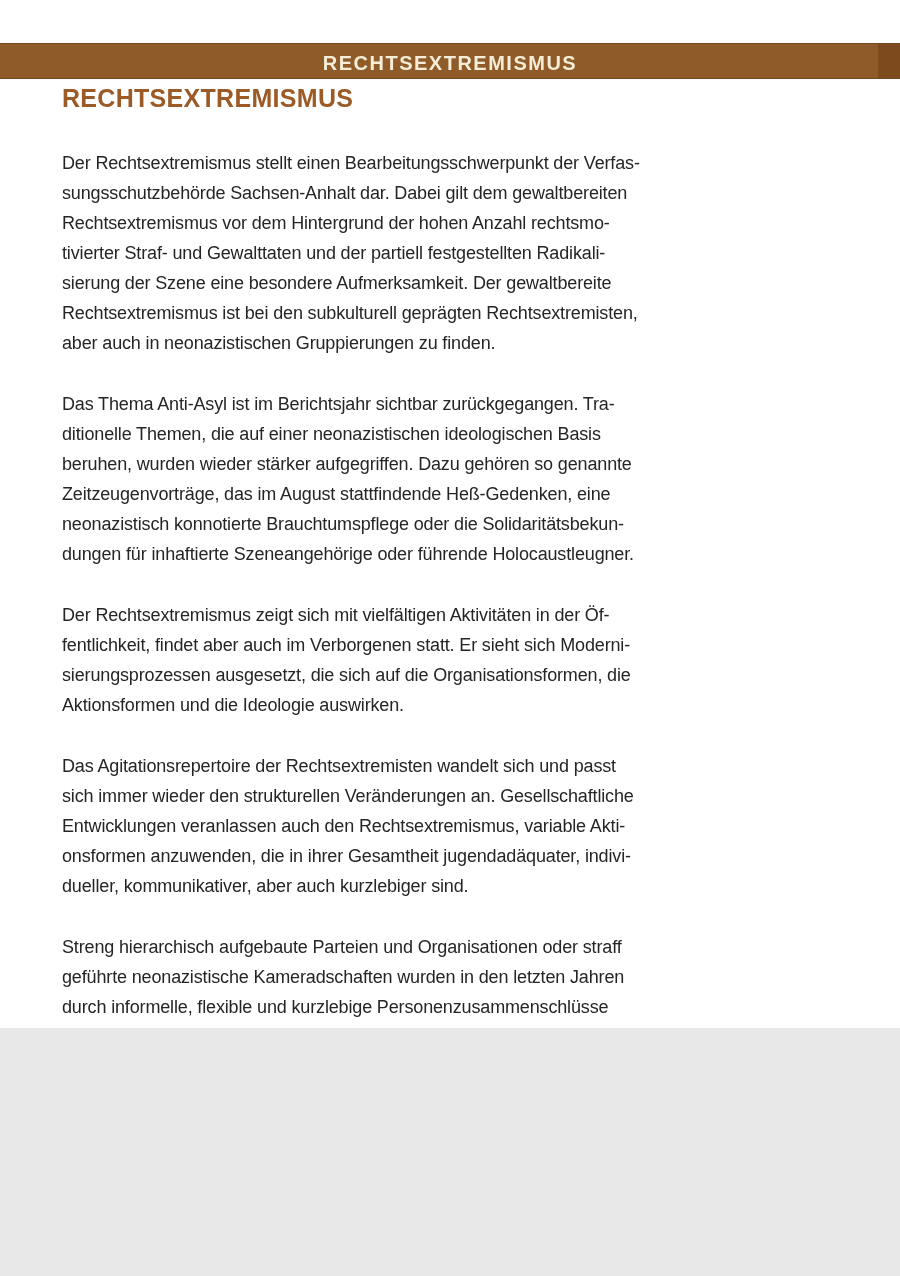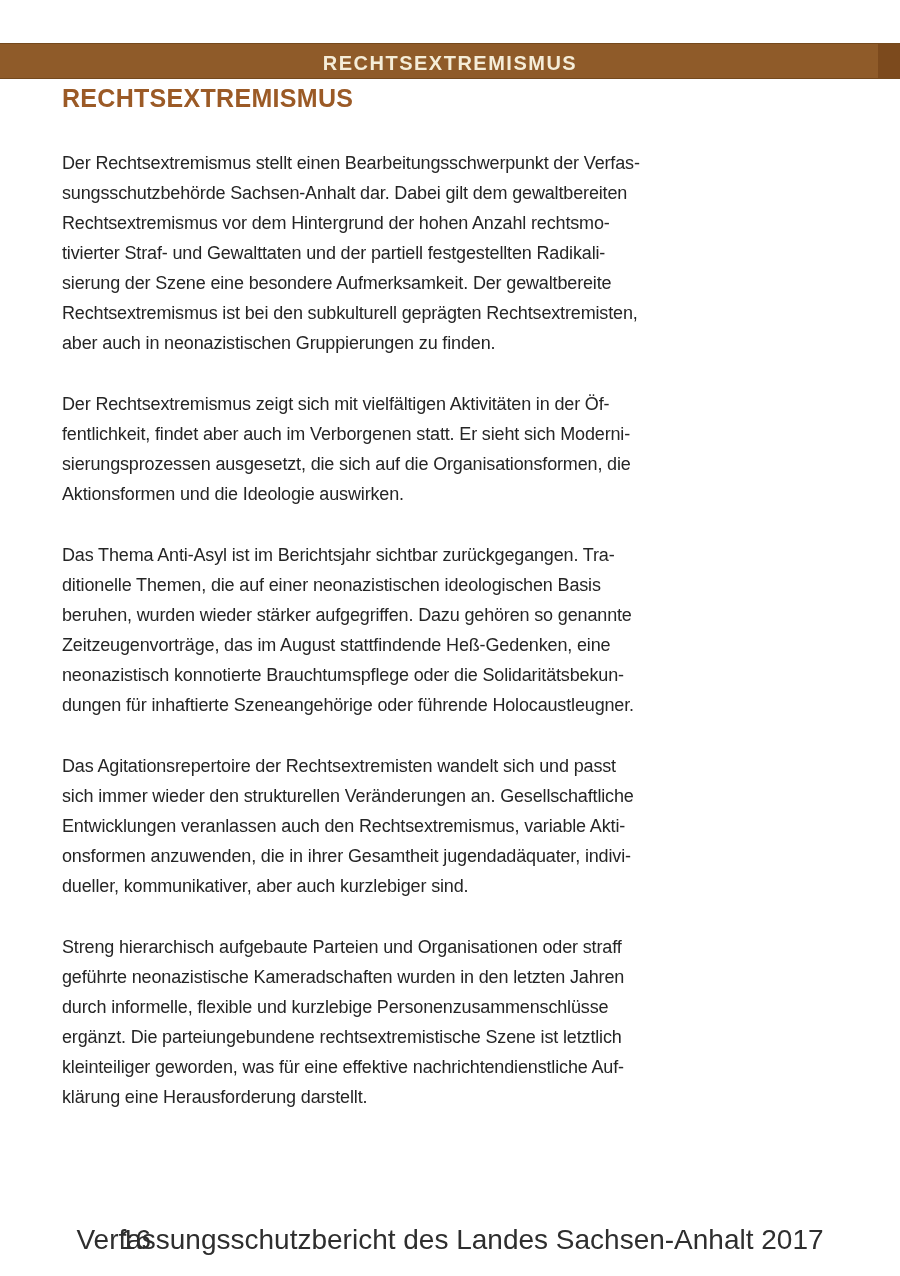--- a/index.html
+++ b/index.html
@@ -11,21 +11,21 @@
     --body-text-color: #252525;
     --footer-text-color: #2E2E2E;
   }
   * { margin: 0; padding: 0; box-sizing: border-box; }
   html, body { background: #e8e8e8; }
   body { font-family: "Liberation Sans", sans-serif; }
 
   .page {
     position: relative;
     width: 900px;
-    height: 1276px;
+    height: 1028px;
     background: var(--page-background);
     overflow: hidden;
     margin: 0 auto;
     text-decoration: underline;
   }
 
   .header-bar {
     position: absolute;
     top: 43px;
     left: 0;
@@ -119,30 +119,30 @@
   <div class="content">
     <h1 class="section-heading">RECHTSEXTREMISMUS</h1>
 
     <p class="body-paragraph">Der Rechtsextremismus stellt einen Bearbeitungsschwerpunkt der Verfas-
 sungsschutzbehörde Sachsen-Anhalt dar. Dabei gilt dem gewaltbereiten
 Rechtsextremismus vor dem Hintergrund der hohen Anzahl rechtsmo-
 tivierter Straf- und Gewalttaten und der partiell festgestellten Radikali-
 sierung der Szene eine besondere Aufmerksamkeit. Der gewaltbereite
 Rechtsextremismus ist bei den subkulturell geprägten Rechtsextremisten,
 aber auch in neonazistischen Gruppierungen zu finden.</p>
-    <p class="body-paragraph">Der Rechtsextremismus zeigt sich mit vielfältigen Aktivitäten in der Öf-
-fentlichkeit, findet aber auch im Verborgenen statt. Er sieht sich Moderni-
-sierungsprozessen ausgesetzt, die sich auf die Organisationsformen, die
-Aktionsformen und die Ideologie auswirken.</p>
     <p class="body-paragraph">Das Thema Anti-Asyl ist im Berichtsjahr sichtbar zurückgegangen. Tra-
 ditionelle Themen, die auf einer neonazistischen ideologischen Basis
 beruhen, wurden wieder stärker aufgegriffen. Dazu gehören so genannte
 Zeitzeugenvorträge, das im August stattfindende Heß-Gedenken, eine
 neonazistisch konnotierte Brauchtumspflege oder die Solidaritätsbekun-
 dungen für inhaftierte Szeneangehörige oder führende Holocaustleugner.</p>
+    <p class="body-paragraph">Der Rechtsextremismus zeigt sich mit vielfältigen Aktivitäten in der Öf-
+fentlichkeit, findet aber auch im Verborgenen statt. Er sieht sich Moderni-
+sierungsprozessen ausgesetzt, die sich auf die Organisationsformen, die
+Aktionsformen und die Ideologie auswirken.</p>
     <p class="body-paragraph">Das Agitationsrepertoire der Rechtsextremisten wandelt sich und passt
 sich immer wieder den strukturellen Veränderungen an. Gesellschaftliche
 Entwicklungen veranlassen auch den Rechtsextremismus, variable Akti-
 onsformen anzuwenden, die in ihrer Gesamtheit jugendadäquater, indivi-
 dueller, kommunikativer, aber auch kurzlebiger sind.</p>
     <p class="body-paragraph">Streng hierarchisch aufgebaute Parteien und Organisationen oder straff
 geführte neonazistische Kameradschaften wurden in den letzten Jahren
 durch informelle, flexible und kurzlebige Personenzusammenschlüsse
 ergänzt. Die parteiungebundene rechtsextremistische Szene ist letztlich
 kleinteiliger geworden, was für eine effektive nachrichtendienstliche Auf-

